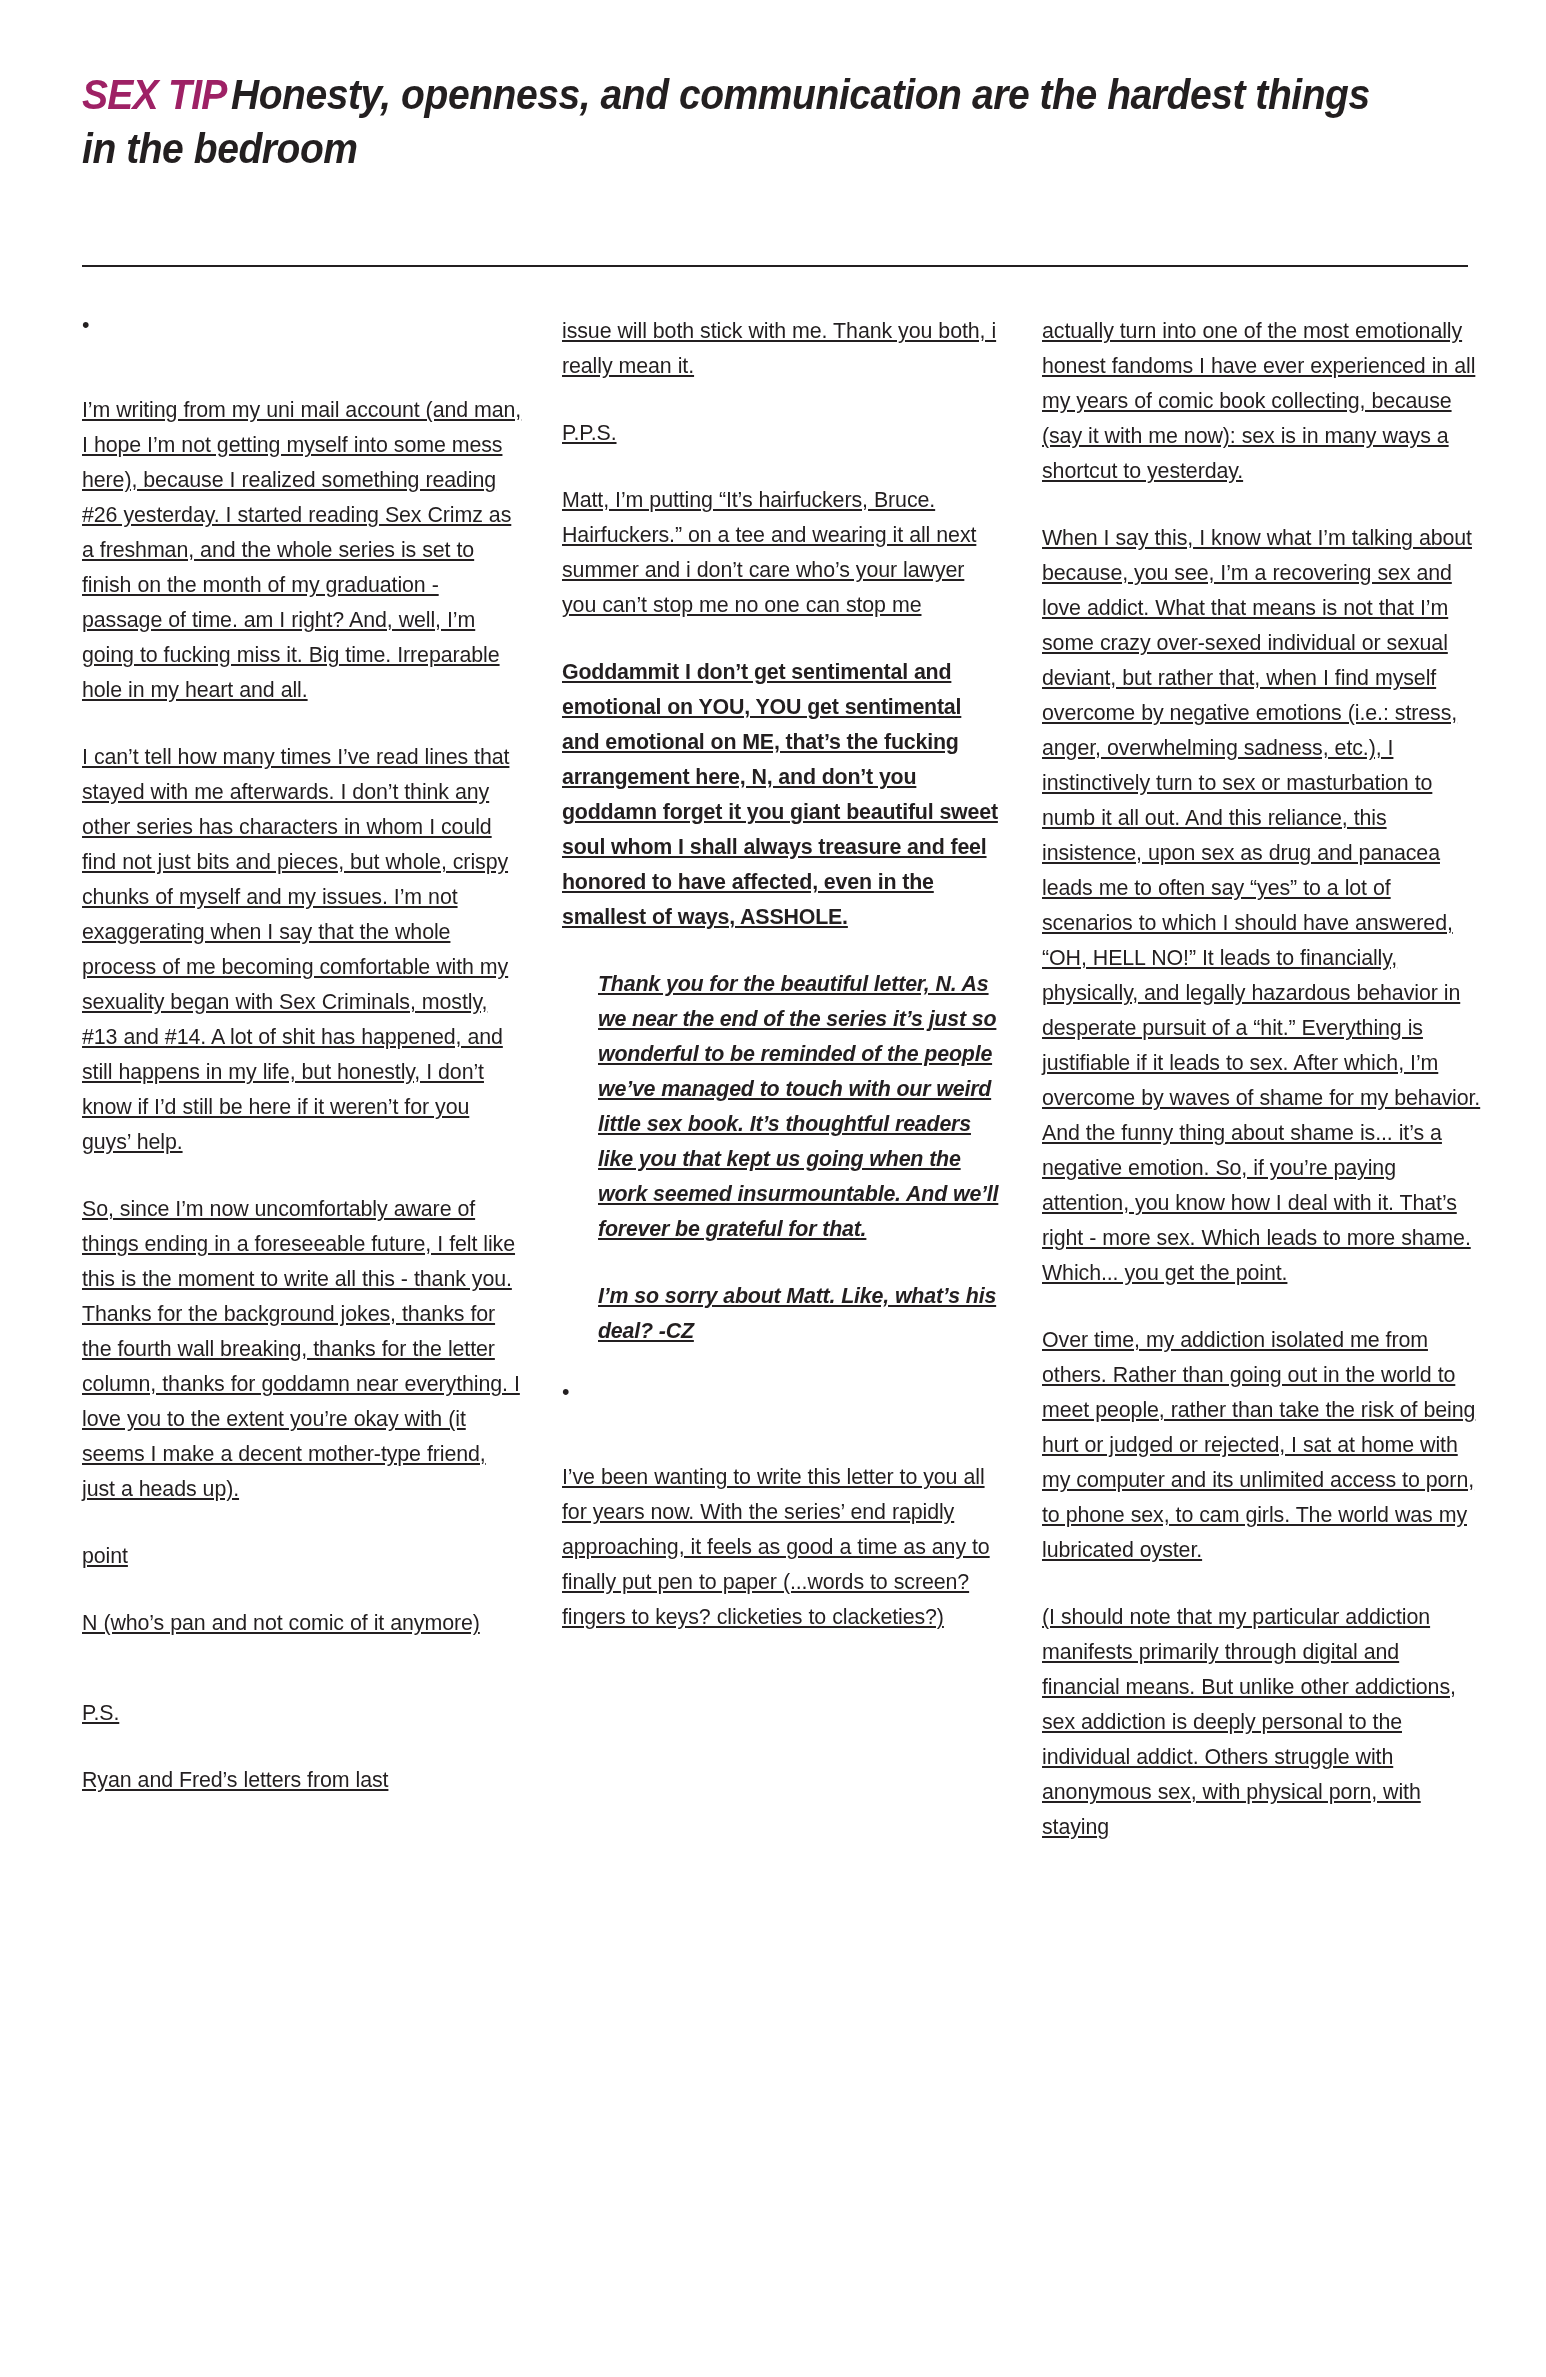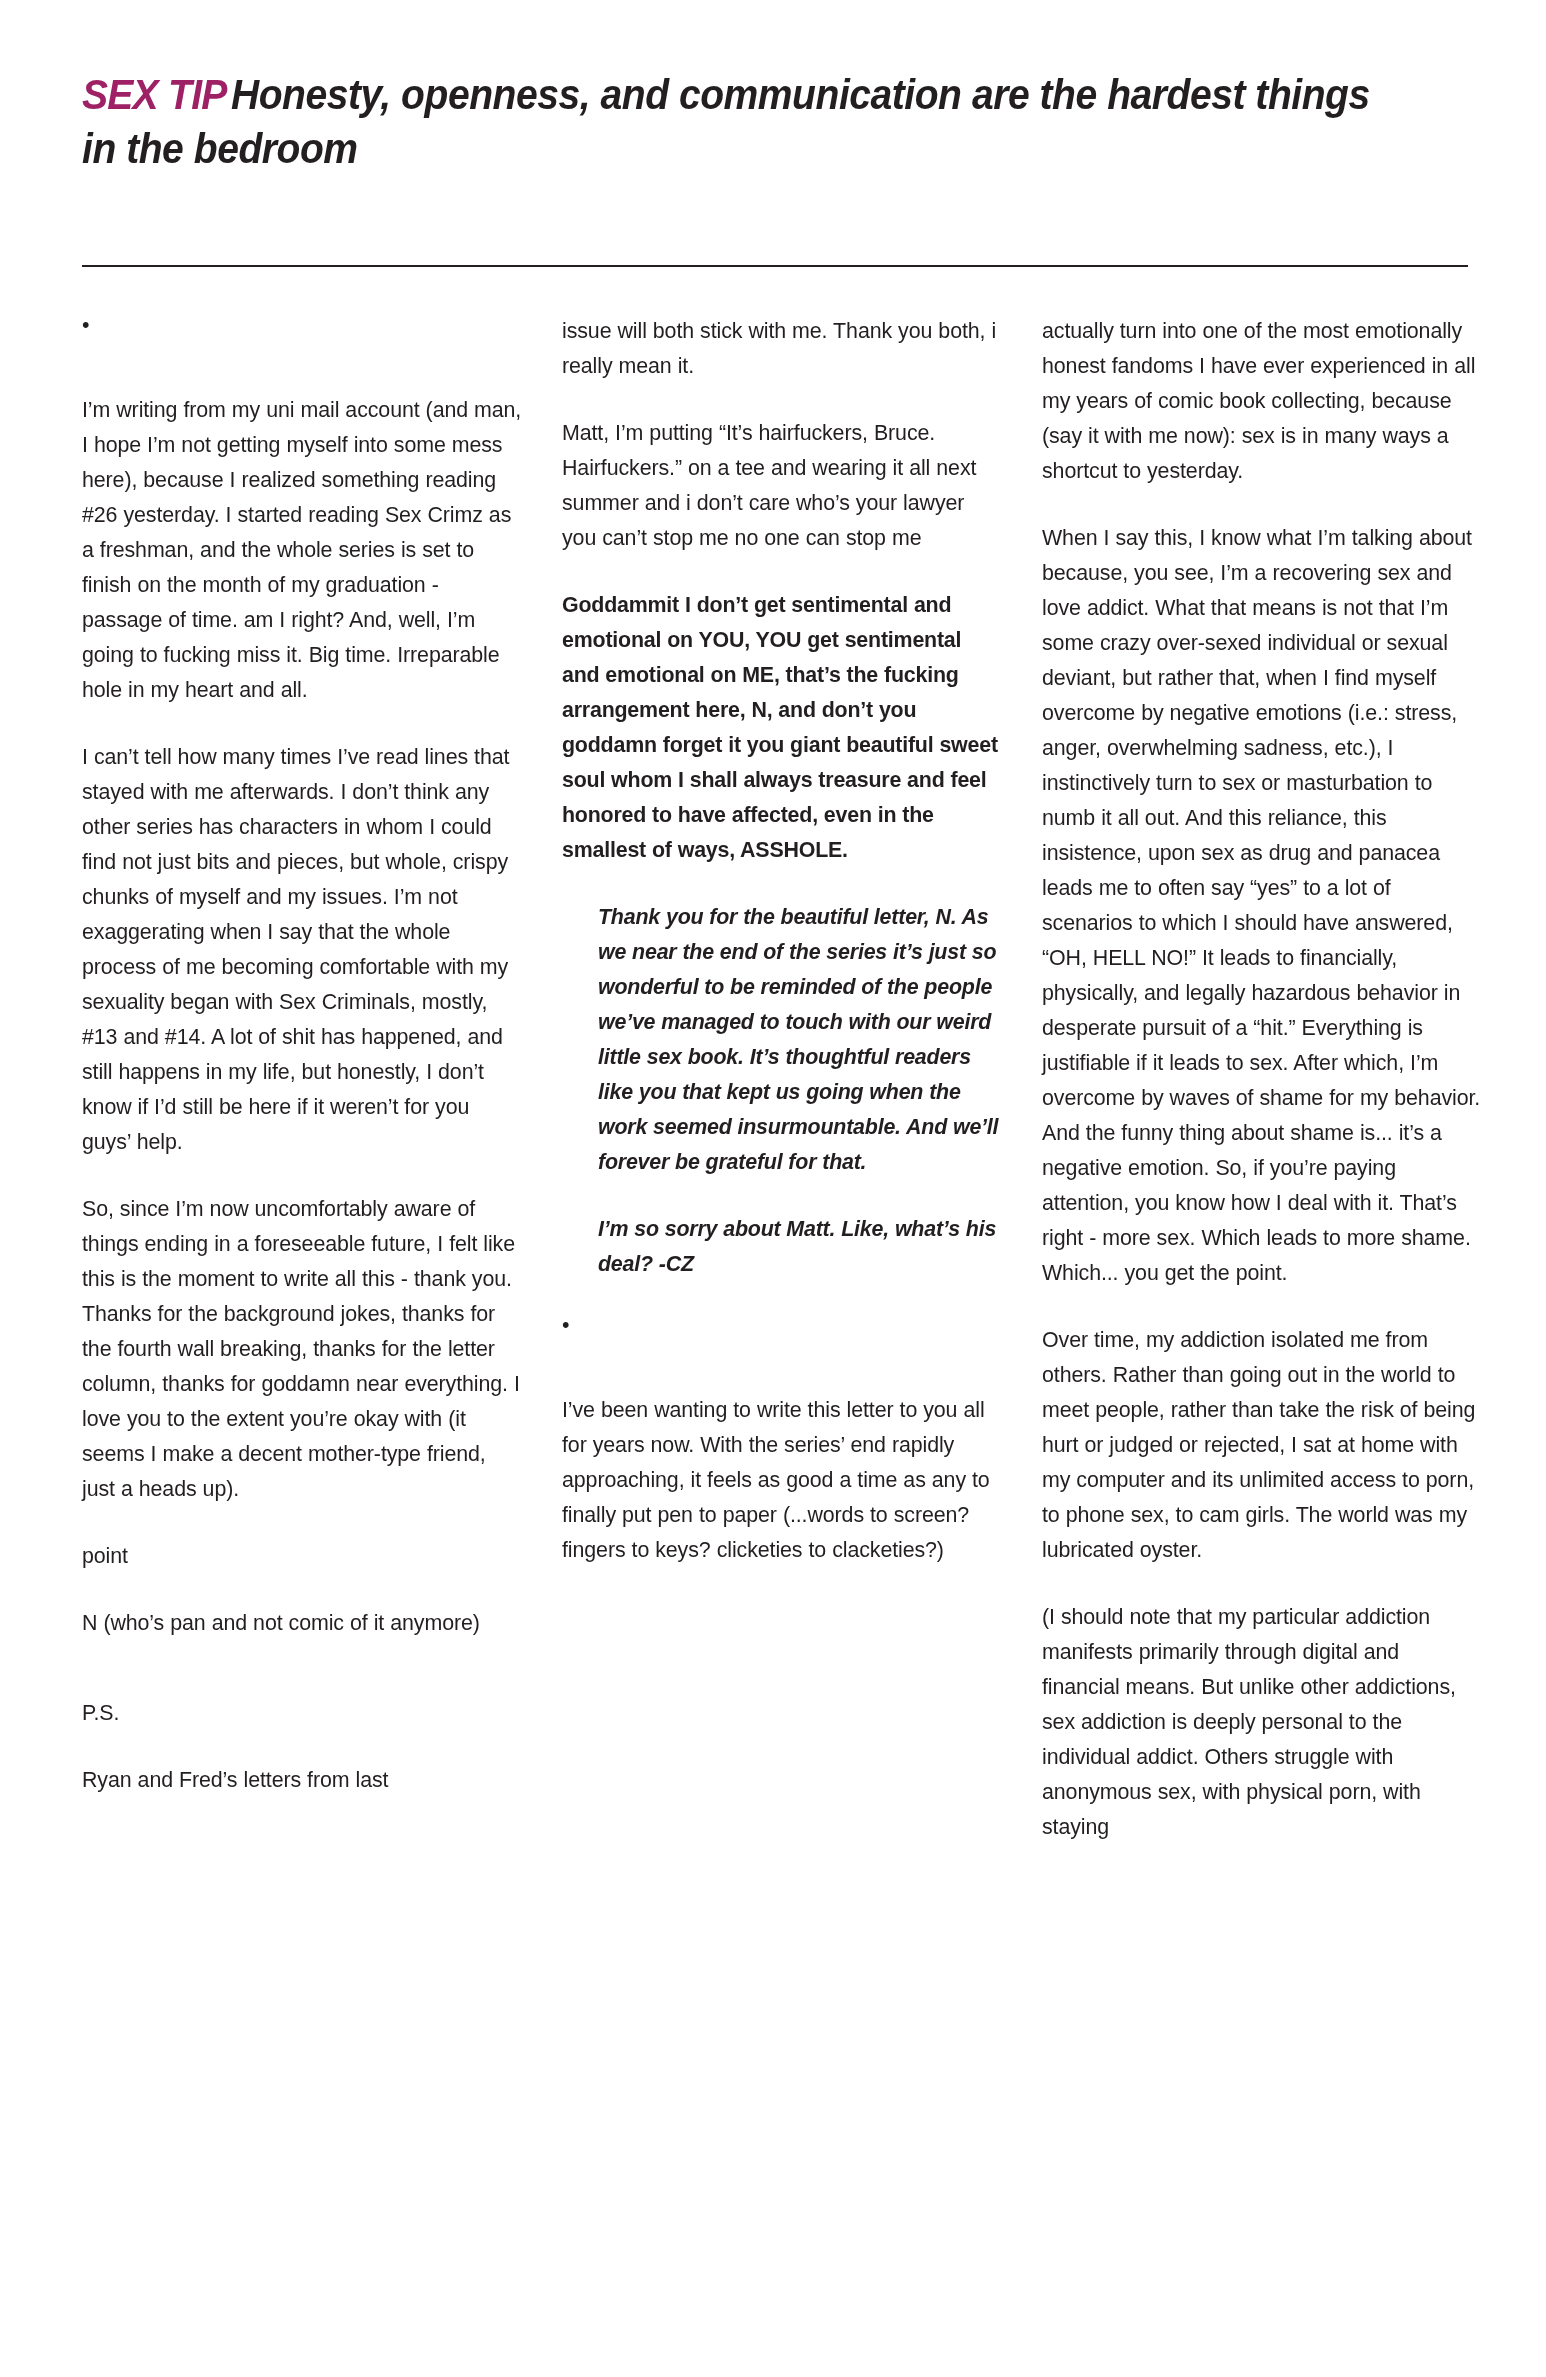--- a/index.html
+++ b/index.html
@@ -80,20 +80,21 @@
 
   p.body {
     margin: 0 0 32px 0;
     font-size: 21.4px;
     line-height: 35px;
     color: #231f20;
     font-weight: normal;
     font-style: normal;
     letter-spacing: -0.1px;
     word-spacing: 0.2px;
+    text-decoration: underline;
   }
   p.body.b   { font-weight: bold; letter-spacing: -0.2px; }
   p.body.bi  { font-weight: bold; font-style: italic; letter-spacing: -0.2px; margin-left: 36px; }
 
   .dot {
     margin: 0 0 56px 0;
     font-size: 21.4px;
     line-height: 23px;
     color: #231f20;
     letter-spacing: 0;
@@ -121,20 +122,21 @@
       <p class="body">So, since I’m now uncomfortably aware of things ending in a foreseeable future, I felt like this is the moment to write all this - thank you. Thanks for the background jokes, thanks for the fourth wall breaking, thanks for the letter column, thanks for goddamn near everything. I love you to the extent you’re okay with (it seems I make a decent mother-type friend, just a heads up).</p>
       <p class="body">point</p>
       <p class="body">N (who’s pan and not comic of it anymore)</p>
       <div class="spacer-sm"></div>
       <p class="body">P.S.</p>
       <p class="body">Ryan and Fred’s letters from last</p>
     </div>
 
     <div class="col col-2">
       <p class="body">issue will both stick with me. Thank you both, i really mean it.</p>
+      <p class="body">P.P.S.</p>
       <p class="body">Matt, I’m putting “It’s hairfuckers, Bruce. Hairfuckers.” on a tee and wearing it all next summer and i don’t care who’s your lawyer you can’t stop me no one can stop me</p>
       <p class="body b">Goddammit I don’t get sentimental and emotional on YOU, YOU get sentimental and emotional on ME, that’s the fucking arrangement here, N, and don’t you goddamn forget it you giant beautiful sweet soul whom I shall always treasure and feel honored to have affected, even in the smallest of ways, ASSHOLE.</p>
       <p class="body bi">Thank you for the beautiful letter, N. As we near the end of the series it’s just so wonderful to be reminded of the people we’ve managed to touch with our weird little sex book. It’s thoughtful readers like you that kept us going when the work seemed insurmountable. And we’ll forever be grateful for that.</p>
       <p class="body bi">I’m so sorry about Matt. Like, what’s his deal? -CZ</p>
       <div class="dot gap-top">•</div>
       <p class="body">I’ve been wanting to write this letter to you all for years now. With the series’ end rapidly approaching, it feels as good a time as any to finally put pen to paper (...words to screen? fingers to keys? clicketies to clacketies?)</p>
     </div>
 
     <div class="col col-3">
       <p class="body">actually turn into one of the most emotionally honest fandoms I have ever experienced in all my years of comic book collecting, because (say it with me now): sex is in many ways a shortcut to yesterday.</p>

